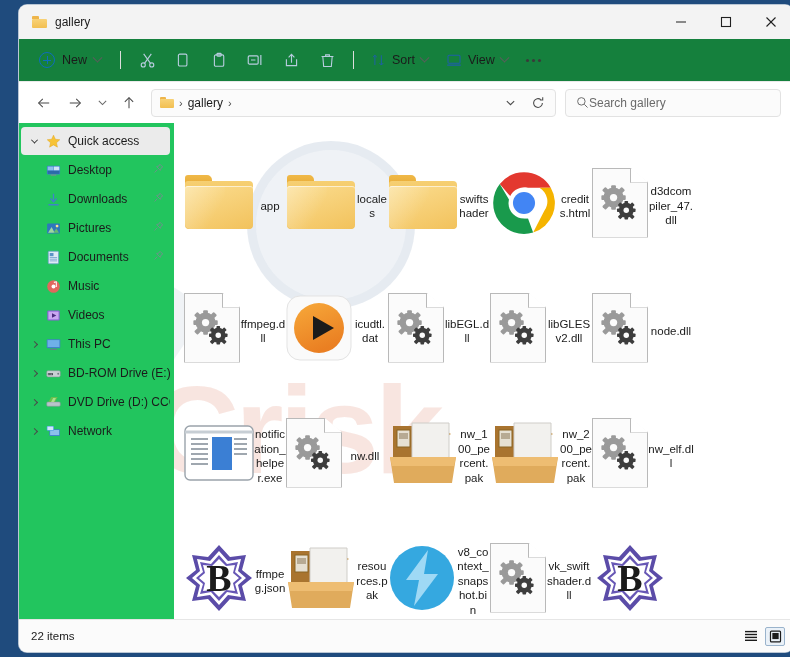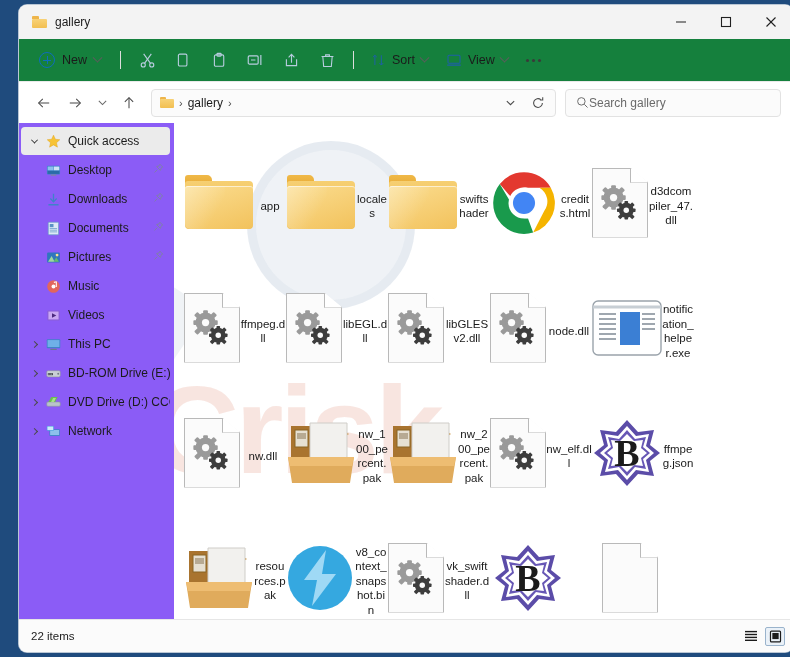--- a/index.html
+++ b/index.html
@@ -204,21 +204,21 @@
     font-size: 124px; font-weight: bold;
     color: rgba(242,206,196,0.52);
     font-family: "Liberation Sans", sans-serif;
     letter-spacing: -4px;
     white-space: nowrap;
   }
 
   .sidebar {
     width: 155px;
     flex: 0 0 155px;
-    background: #8b5cf6;
+    background: #22c55e;
     padding-top: 4px;
     z-index: 1;
     position: relative;
   }
   .sb-item {
     display: flex; align-items: center;
     height: 28px;
     margin: 0 4px 1px 2px;
     padding-left: 4px;
     border-radius: 4px;
@@ -583,43 +583,43 @@
           </span>
           <span class="sb-label">Downloads</span>
           <span class="sb-pin"><svg width="11" height="11" viewBox="0 0 14 14" fill="none" stroke="#7d8893" stroke-width="1.15">
               <path d="M8.8 1.6 L12.4 5.2 L10.4 6.2 L9.4 9.4 L4.6 4.6 L7.8 3.6 Z"></path>
               <line x1="5.4" y1="8.6" x2="2" y2="12"></line>
             </svg></span>
         </div>
         <div class="sb-item indent">
           <span class="sb-ico">
             <svg width="15" height="15" viewBox="0 0 16 16">
+              <rect x="1.2" y="2.6" width="13.6" height="10.8" rx="1" fill="#2f77bd"></rect>
+              <polygon points="2.2,12.6 6,6.4 9.2,12.6" fill="#9fd6a0"></polygon>
+              <polygon points="8,12.6 11,7.8 13.8,12.6" fill="#67bb6d"></polygon>
+              <circle cx="11.8" cy="5.4" r="1.5" fill="#ffe08a"></circle>
+            </svg>
+          </span>
+          <span class="sb-label">Pictures</span>
+          <span class="sb-pin"><svg width="11" height="11" viewBox="0 0 14 14" fill="none" stroke="#7d8893" stroke-width="1.15">
+              <path d="M8.8 1.6 L12.4 5.2 L10.4 6.2 L9.4 9.4 L4.6 4.6 L7.8 3.6 Z"></path>
+              <line x1="5.4" y1="8.6" x2="2" y2="12"></line>
+            </svg></span>
+        </div>
+        <div class="sb-item indent">
+          <span class="sb-ico">
+            <svg width="15" height="15" viewBox="0 0 16 16">
               <rect x="2.4" y="1.3" width="11" height="13.4" rx="1" fill="#dce9f5" stroke="#6a9cc9" stroke-width=".8"></rect>
               <rect x="4" y="3.2" width="4" height="3.4" fill="#5a93c6"></rect>
               <line x1="4" y1="8" x2="11.8" y2="8" stroke="#6a9cc9" stroke-width=".8"></line>
               <line x1="4" y1="9.8" x2="11.8" y2="9.8" stroke="#6a9cc9" stroke-width=".8"></line>
               <line x1="4" y1="11.6" x2="11.8" y2="11.6" stroke="#6a9cc9" stroke-width=".8"></line>
             </svg>
           </span>
           <span class="sb-label">Documents</span>
-          <span class="sb-pin"><svg width="11" height="11" viewBox="0 0 14 14" fill="none" stroke="#7d8893" stroke-width="1.15">
-              <path d="M8.8 1.6 L12.4 5.2 L10.4 6.2 L9.4 9.4 L4.6 4.6 L7.8 3.6 Z"></path>
-              <line x1="5.4" y1="8.6" x2="2" y2="12"></line>
-            </svg></span>
-        </div>
-        <div class="sb-item indent">
-          <span class="sb-ico">
-            <svg width="15" height="15" viewBox="0 0 16 16">
-              <rect x="1.2" y="2.6" width="13.6" height="10.8" rx="1" fill="#2f77bd"></rect>
-              <polygon points="2.2,12.6 6,6.4 9.2,12.6" fill="#9fd6a0"></polygon>
-              <polygon points="8,12.6 11,7.8 13.8,12.6" fill="#67bb6d"></polygon>
-              <circle cx="11.8" cy="5.4" r="1.5" fill="#ffe08a"></circle>
-            </svg>
-          </span>
-          <span class="sb-label">Pictures</span>
           <span class="sb-pin"><svg width="11" height="11" viewBox="0 0 14 14" fill="none" stroke="#7d8893" stroke-width="1.15">
               <path d="M8.8 1.6 L12.4 5.2 L10.4 6.2 L9.4 9.4 L4.6 4.6 L7.8 3.6 Z"></path>
               <line x1="5.4" y1="8.6" x2="2" y2="12"></line>
             </svg></span>
         </div>
         <div class="sb-item indent">
           <span class="sb-ico">
             <svg width="15" height="15" viewBox="0 0 16 16">
               <circle cx="8" cy="8" r="6.7" fill="#e2665d"></circle>
               <circle cx="8" cy="8" r="2.1" fill="#fff"></circle>
@@ -812,20 +812,36 @@
                     <rect x="34" y="34" width="4" height="5.4" rx=".8" transform="rotate(-45 36 36.7)"></rect>
                     <rect x="34" y="21.9" width="4" height="5.4" rx=".8" transform="rotate(45 36 24.6)"></rect>
                     <rect x="21.9" y="34" width="4" height="5.4" rx=".8" transform="rotate(45 23.9 36.7)"></rect>
                   </g>
                   <circle cx="30" cy="30" r="3" fill="#fbfbfb"></circle>
                 </svg>
               </span>
             </div>
           </div>
           <div class="file-label">ffmpeg.dll</div>
+        </div>
+        <div class="file-item">
+          <div class="file-icon">
+            <svg class="ic-play" viewBox="0 0 66 66">
+              <rect x="1" y="1" width="64" height="64" rx="13" fill="#fafafa" stroke="#e3e3e3"></rect>
+              <defs>
+                <linearGradient id="og" x1="0" y1="0" x2="0.4" y2="1">
+                  <stop offset="0%" stop-color="#f7a93a"></stop>
+                  <stop offset="100%" stop-color="#ea7f22"></stop>
+                </linearGradient>
+              </defs>
+              <circle cx="33" cy="33" r="25" fill="url(#og)"></circle>
+              <polygon points="27,21 48,33 27,45" fill="#1b1b1b"></polygon>
+            </svg>
+          </div>
+          <div class="file-label">icudtl.dat</div>
         </div>
         <div class="file-item">
           <div class="file-icon">
             <div class="ic-doc">
               <span class="page"></span>
               <span class="fold"></span>
               <span class="gear" style="left:7px;top:15px;">
                 <svg width="40" height="40" viewBox="0 0 44 44">
                   <g fill="#9a9a9a">
                     <circle cx="16" cy="16" r="11"></circle>

